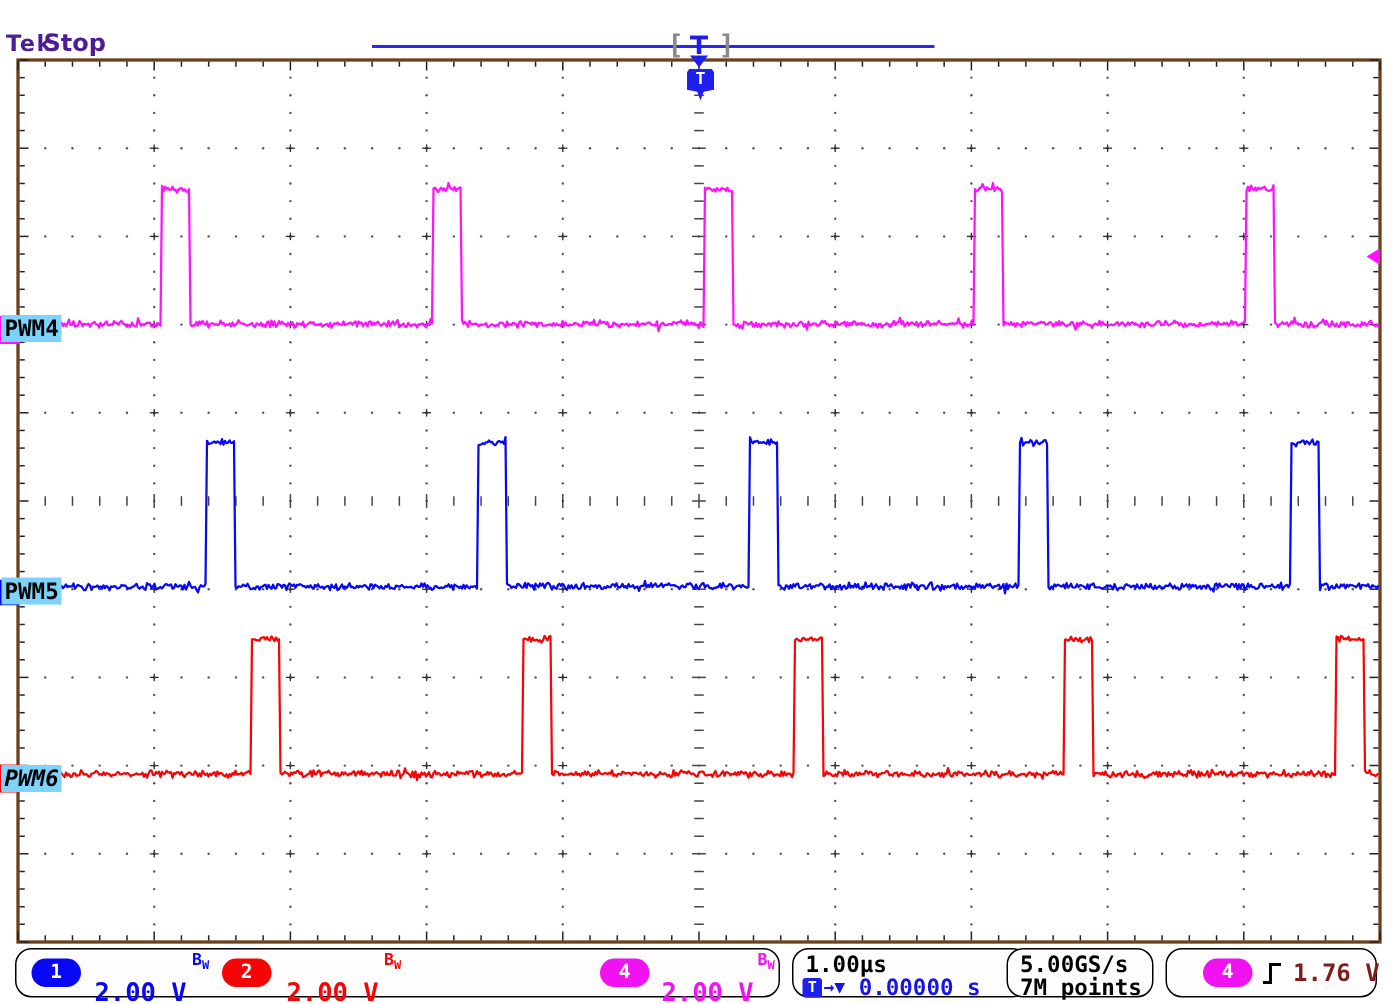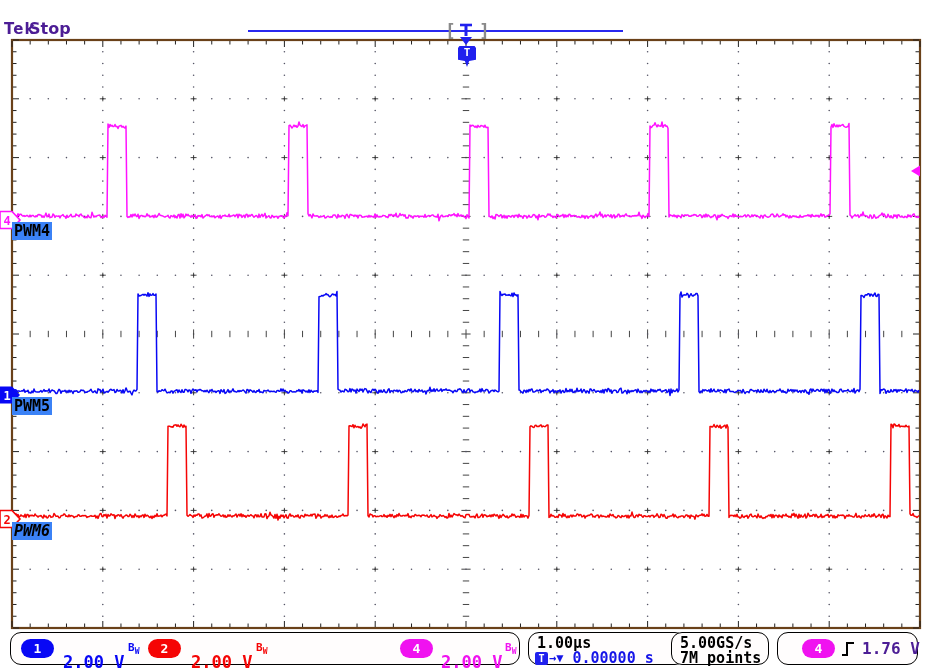--- a/index.html
+++ b/index.html
@@ -7,36 +7,36 @@
        font-family:"DejaVu Sans Mono","Liberation Mono",monospace;overflow:hidden;}
   .abs{position:absolute;}
   #gratSvg{position:absolute;left:0;top:0;}
   .tek-logo{left:4px;top:20px;font:bold 15px "DejaVu Sans",sans-serif;color:#4c1d95;letter-spacing:1px;}
   .status{left:29px;top:19px;font:bold 16px "DejaVu Sans",sans-serif;color:#4c1d95;}
   .brkt{top:20px;font:bold 18px "DejaVu Sans Mono",monospace;color:#8a8a8a;}
   .trig-flag{left:458px;top:46px;width:18px;height:21px;background:#2020ee;
      clip-path:polygon(8% 0,92% 0,100% 10%,100% 66%,62% 72%,50% 100%,38% 72%,0 66%,0 10%);
      text-align:center;}
   .trig-flag span{display:block;color:#fff;font:bold 11px "DejaVu Sans Mono",monospace;line-height:14px;}
-  .ch-label{left:12px;background:#3b82f6;color:#000;font:bold 15px "DejaVu Sans Mono",monospace;
-     height:18px;line-height:18px;padding:0 2px;margin-top:12px;}
+  .ch-label{left:1px;background:#7dd3fc;color:#000;font:bold 15px "DejaVu Sans Mono",monospace;
+     height:18px;line-height:18px;padding:0 2px;}
   .rbox{top:632px;height:33px;background:#fffdfd;border:1.6px solid #000;border-radius:11px;box-sizing:border-box;}
   .pill{position:absolute;top:6px;width:33px;height:19px;border-radius:10px;color:#fff;
      font:bold 13px "DejaVu Sans Mono",monospace;text-align:center;line-height:19px;}
   .rval{position:absolute;top:20px;font:bold 17px "DejaVu Sans Mono",monospace;line-height:19px;white-space:pre;}
-  .bw{position:absolute;top:8px;font:bold 11px "DejaVu Sans Mono",monospace;}
+  .bw{position:absolute;top:0;font:bold 11px "DejaVu Sans Mono",monospace;}
   .bw sub{font-size:8px;}
   .hline1{position:absolute;left:8px;top:1px;font:bold 15px "DejaVu Sans Mono",monospace;color:#000;}
   .hline2{position:absolute;left:6px;top:16px;display:flex;align-items:center;}
   .tsq{width:13px;height:13px;background:#2020ee;color:#fff;font:bold 10px "DejaVu Sans Mono",monospace;
      text-align:center;line-height:13px;border-radius:2px;}
   .harr{color:#1515e8;font:bold 12px "DejaVu Sans Mono",monospace;margin-left:1px;}
   .hpos{color:#1515e8;font:bold 15px "DejaVu Sans Mono",monospace;margin-left:9px;white-space:pre;}
   .aline{position:absolute;left:8px;font:bold 15px "DejaVu Sans Mono",monospace;color:#000;}
-  .tlevel{position:absolute;left:84px;top:6px;font:bold 16px "DejaVu Sans Mono",monospace;color:#4c1d95;white-space:pre;}
+  .tlevel{position:absolute;left:84px;top:6px;font:bold 16px "DejaVu Sans Mono",monospace;color:#7f1d1d;white-space:pre;}
 </style>
 </head>
 <body>
 
 <svg id="gratSvg" width="928" height="669">
     <rect x="12" y="40" width="908" height="588" fill="none" stroke="#6a4119" stroke-width="2.2"></rect>
     <line x1="12" y1="41" x2="12" y2="47" stroke="#222" stroke-width="1"></line>
     <line x1="12" y1="627" x2="12" y2="621" stroke="#222" stroke-width="1"></line>
     <line x1="13" y1="40" x2="19" y2="40" stroke="#222" stroke-width="1"></line>
     <line x1="919" y1="40" x2="913" y2="40" stroke="#222" stroke-width="1"></line>

